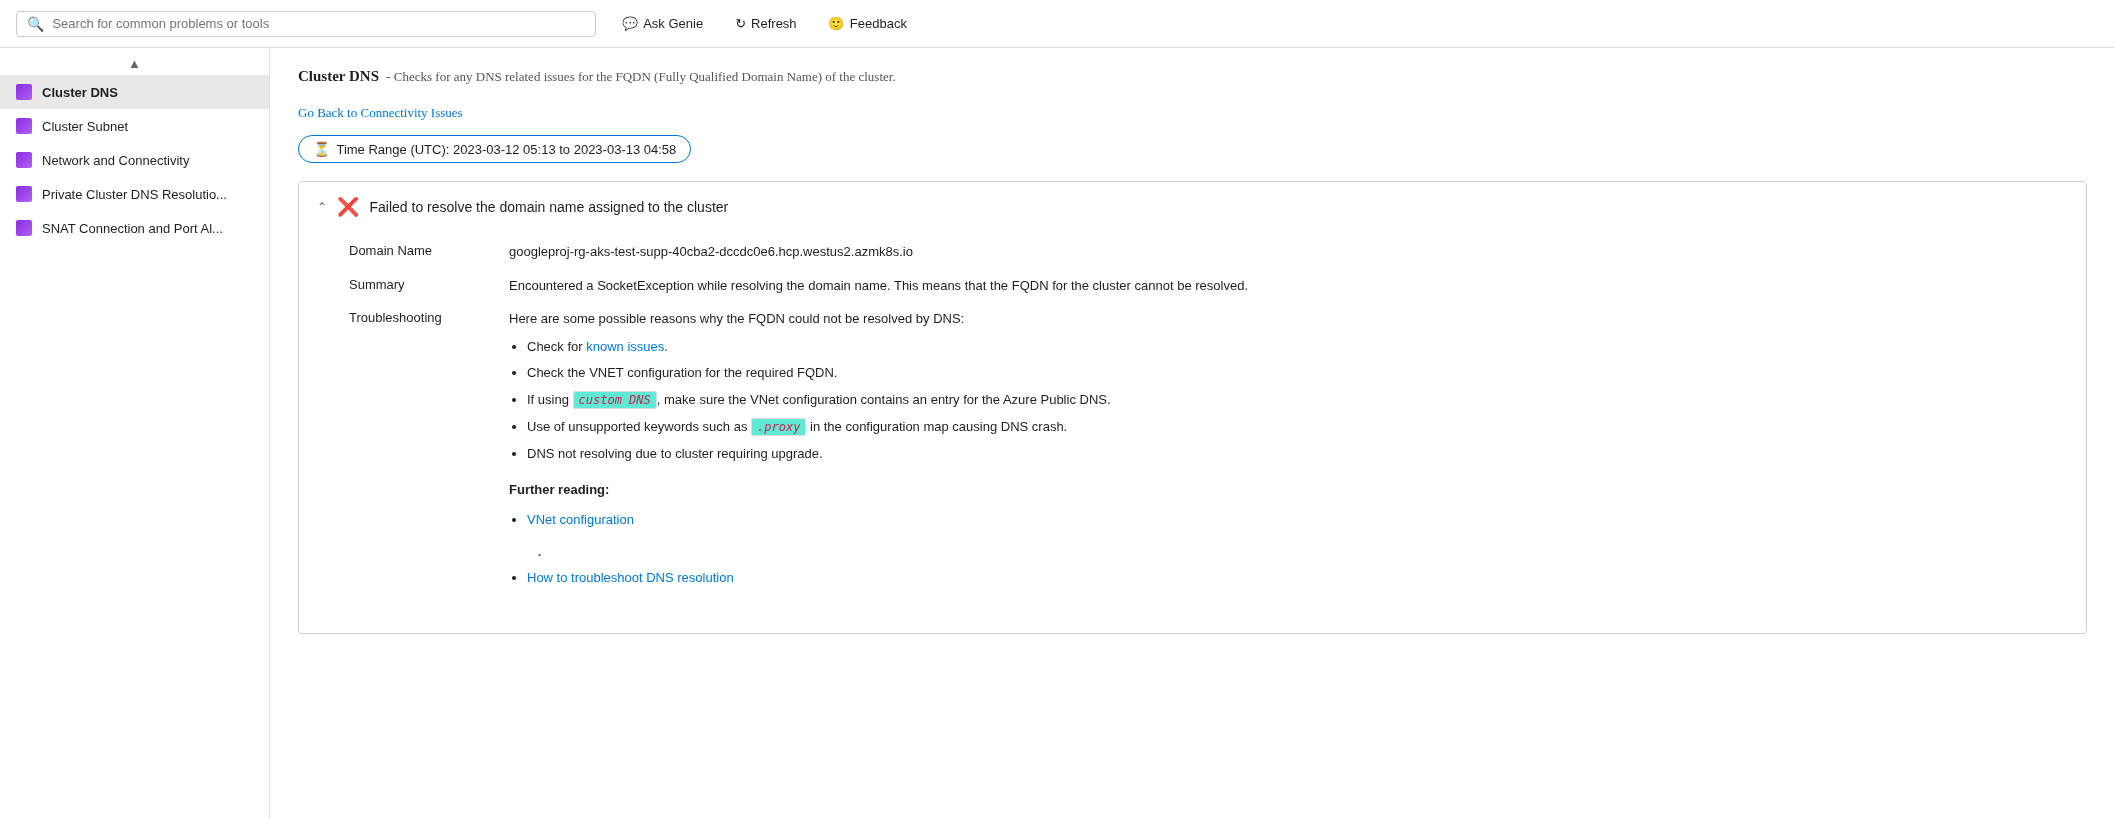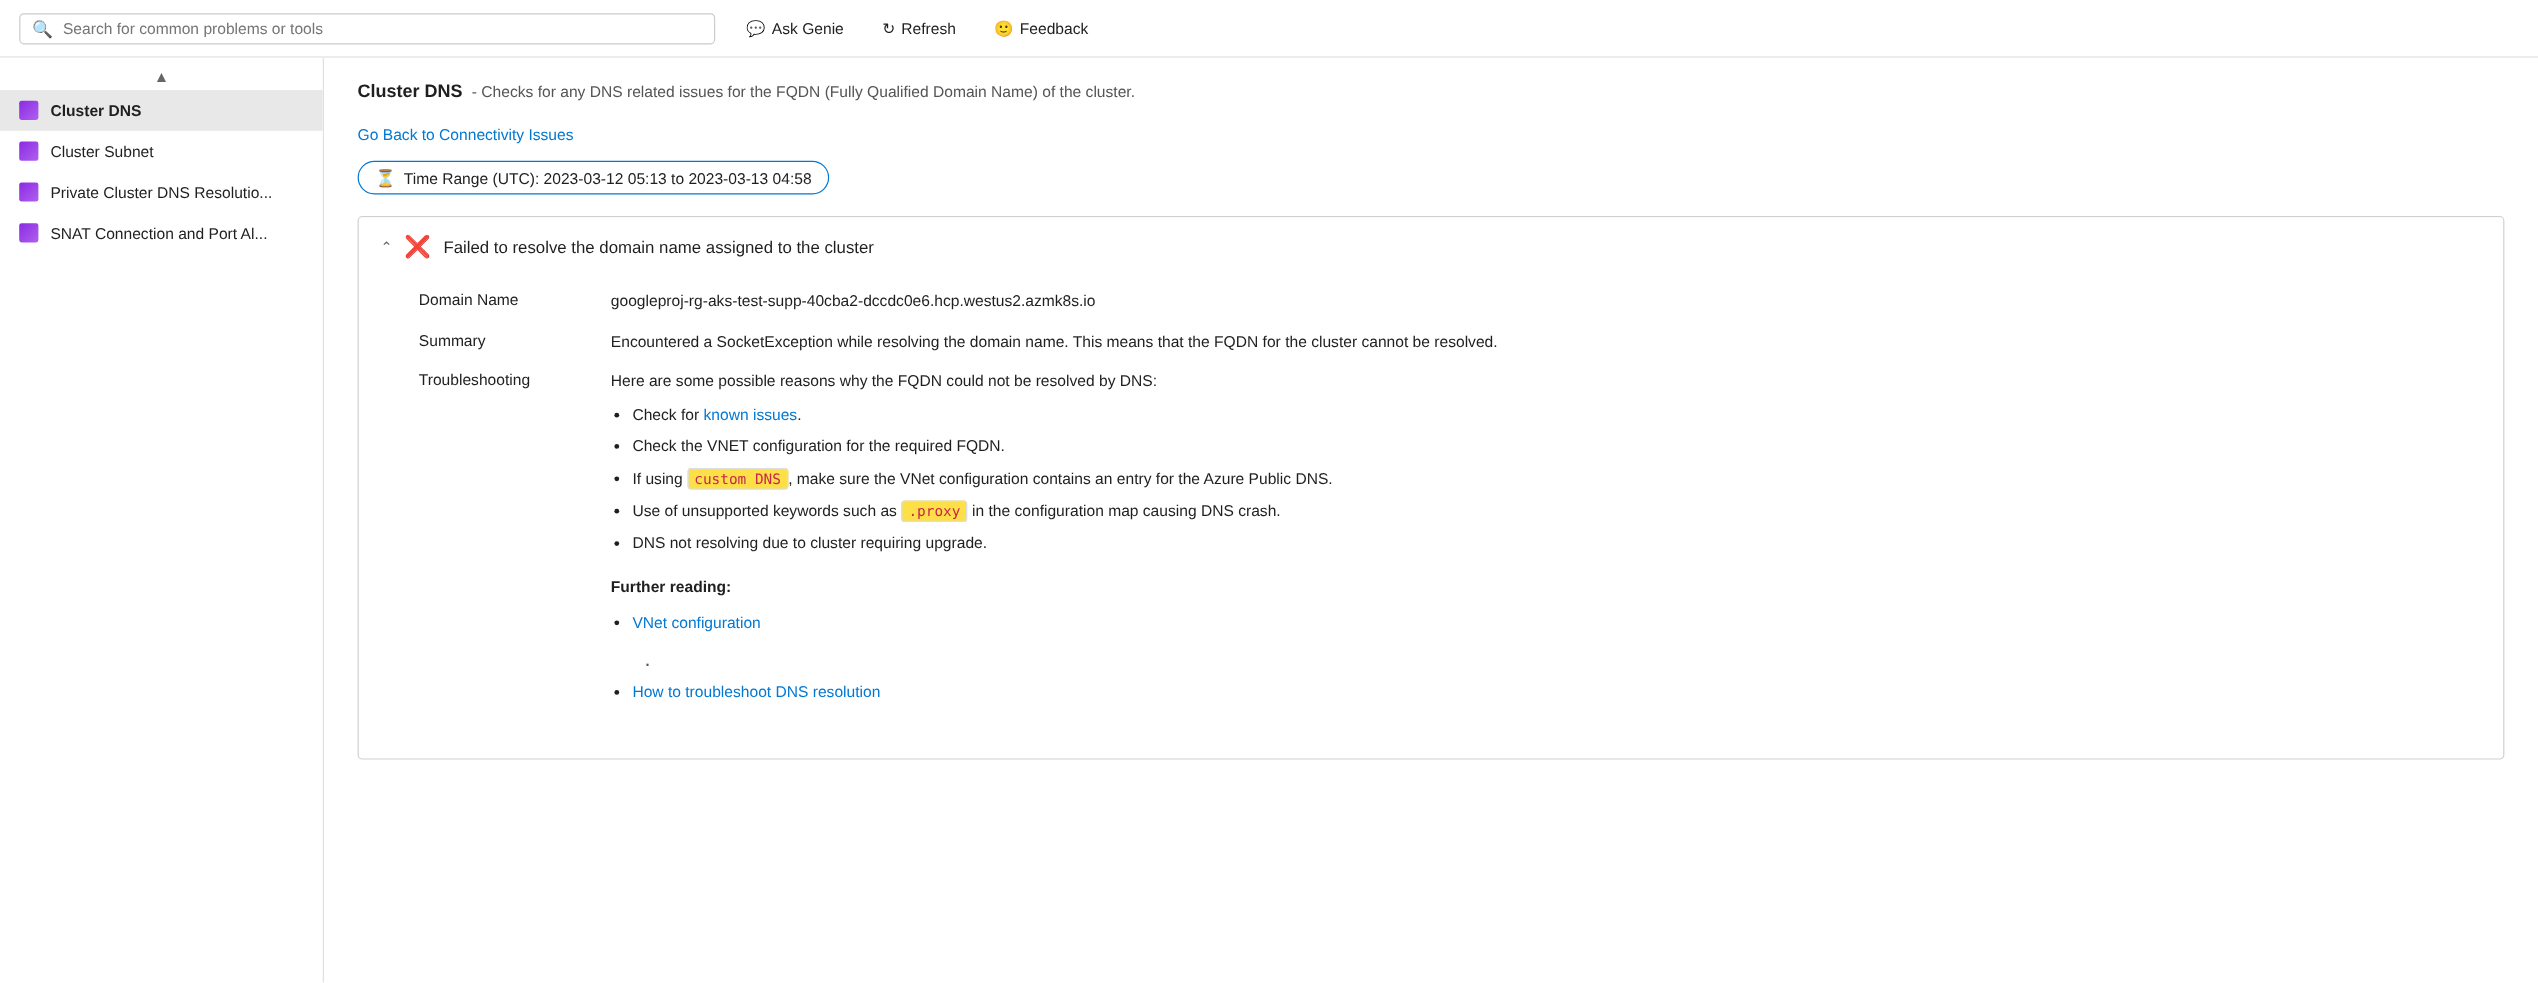--- a/index.html
+++ b/index.html
@@ -39,21 +39,21 @@
     .icon-blue { background: linear-gradient(135deg, #0078d4, #50a0e8); }
     .scroll-arrow {
       display: flex; justify-content: center; padding: 4px 0; cursor: pointer;
       color: #666;
     }
 
     
     .content { flex: 1; overflow-y: auto; padding: 20px 28px; }
 
     
-    .page-header { margin-bottom: 14px; }
+    .page-header { margin-bottom: 14px; font-family: Liberation Serif, serif; }
     .page-title { font-size: 15px; font-weight: 600; color: #1f1f1f; display: inline; }
     .page-subtitle { font-size: 13px; color: #555; display: inline; margin-left: 4px; }
     .back-link { color: #0078d4; font-size: 13px; cursor: pointer; text-decoration: none; margin-top: 20px; display: inline-block; }
 
     
     .time-range-bar {
       display: inline-flex; align-items: center; gap: 6px; border: 1px solid #0078d4;
       border-radius: 16px; padding: 5px 14px; font-size: 13px; color: #1f1f1f;
       margin-bottom: 18px; cursor: pointer;
     }
@@ -74,22 +74,22 @@
 
     .card-body { padding: 10px 50px 24px 50px; }
     .detail-row { display: flex; gap: 0; margin-bottom: 14px; }
     .detail-label { font-weight: 400; font-size: 13px; min-width: 160px; flex-shrink: 0; color: #1f1f1f; padding-top: 1px; }
     .detail-value { font-size: 13px; color: #1f1f1f; line-height: 1.5; }
 
     .detail-value ul { padding-left: 18px; }
     .detail-value li { margin-bottom: 6px; line-height: 1.6; }
     .link { color: #0078d4; cursor: pointer; text-decoration: none; }
     .code-inline {
-      background: #fde047; border: 1px solid #ddd; border-radius: 3px;
-      padding: 1px 5px; font-family: Consolas, monospace; font-size: 12px; color: #c7254e;
+      background: #5eead4; border: 1px solid #ddd; border-radius: 3px;
+      padding: 1px 5px; font-family: Consolas, monospace; font-size: 12px; color: #c7254e; font-style: italic;
     }
     .further-reading { font-weight: 700; font-size: 13px; margin-bottom: 10px; }
     .dot-separator { margin: 4px 0 4px 28px; font-size: 18px; color: #555; }
   </style>
 </head>
 <body>
 
 <div class="topbar">
   <div class="search-box">
     <span class="search-icon">🔍</span>
@@ -118,20 +118,24 @@
       <span>▲</span>
     </div>
 
     <div class="sidebar-item active">
       <div class="sidebar-icon icon-purple"></div>
       <span>Cluster DNS</span>
     </div>
     <div class="sidebar-item">
       <div class="sidebar-icon icon-purple"></div>
       <span>Cluster Subnet</span>
+    </div>
+    <div class="sidebar-item">
+      <div class="sidebar-icon icon-purple"></div>
+      <span>Network and Connectivity</span>
     </div>
     <div class="sidebar-item">
       <div class="sidebar-icon icon-purple"></div>
       <span>Private Cluster DNS Resolutio...</span>
     </div>
     <div class="sidebar-item">
       <div class="sidebar-icon icon-purple"></div>
       <span>SNAT Connection and Port Al...</span>
     </div>
   </div>

